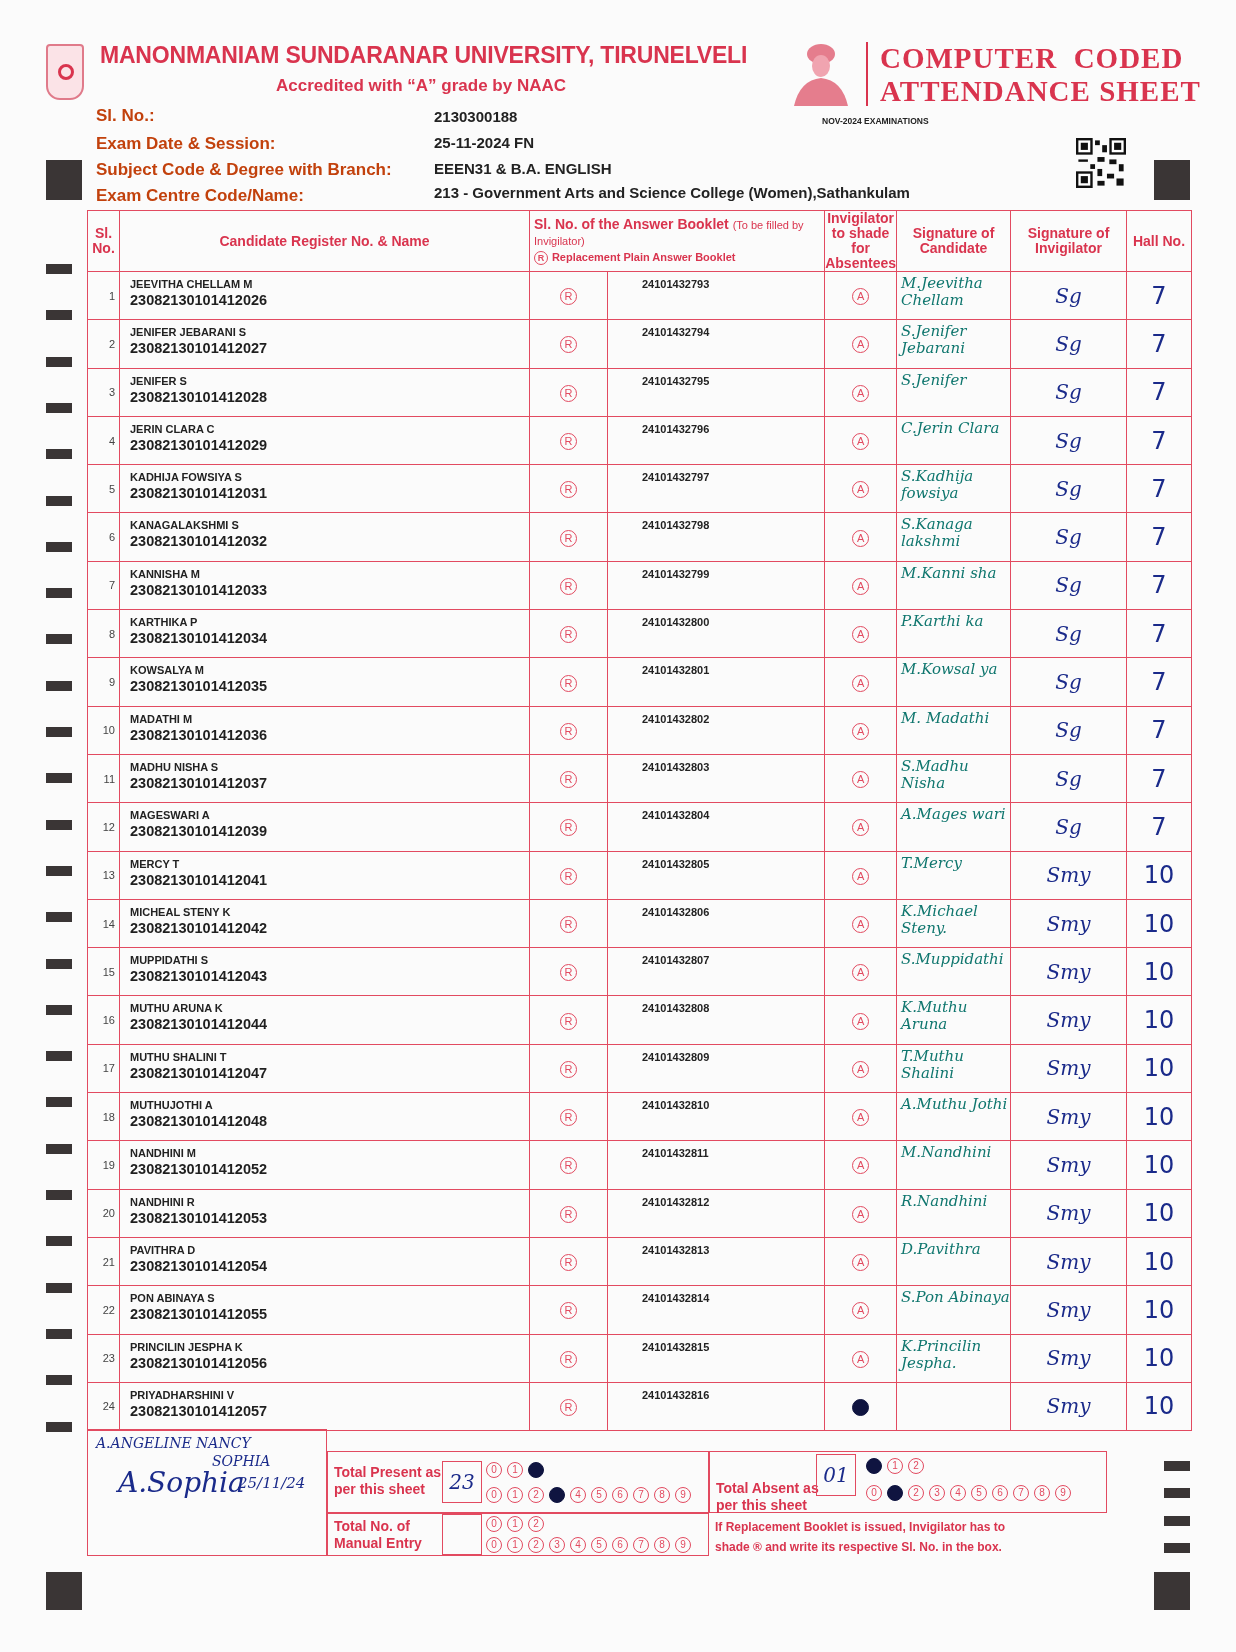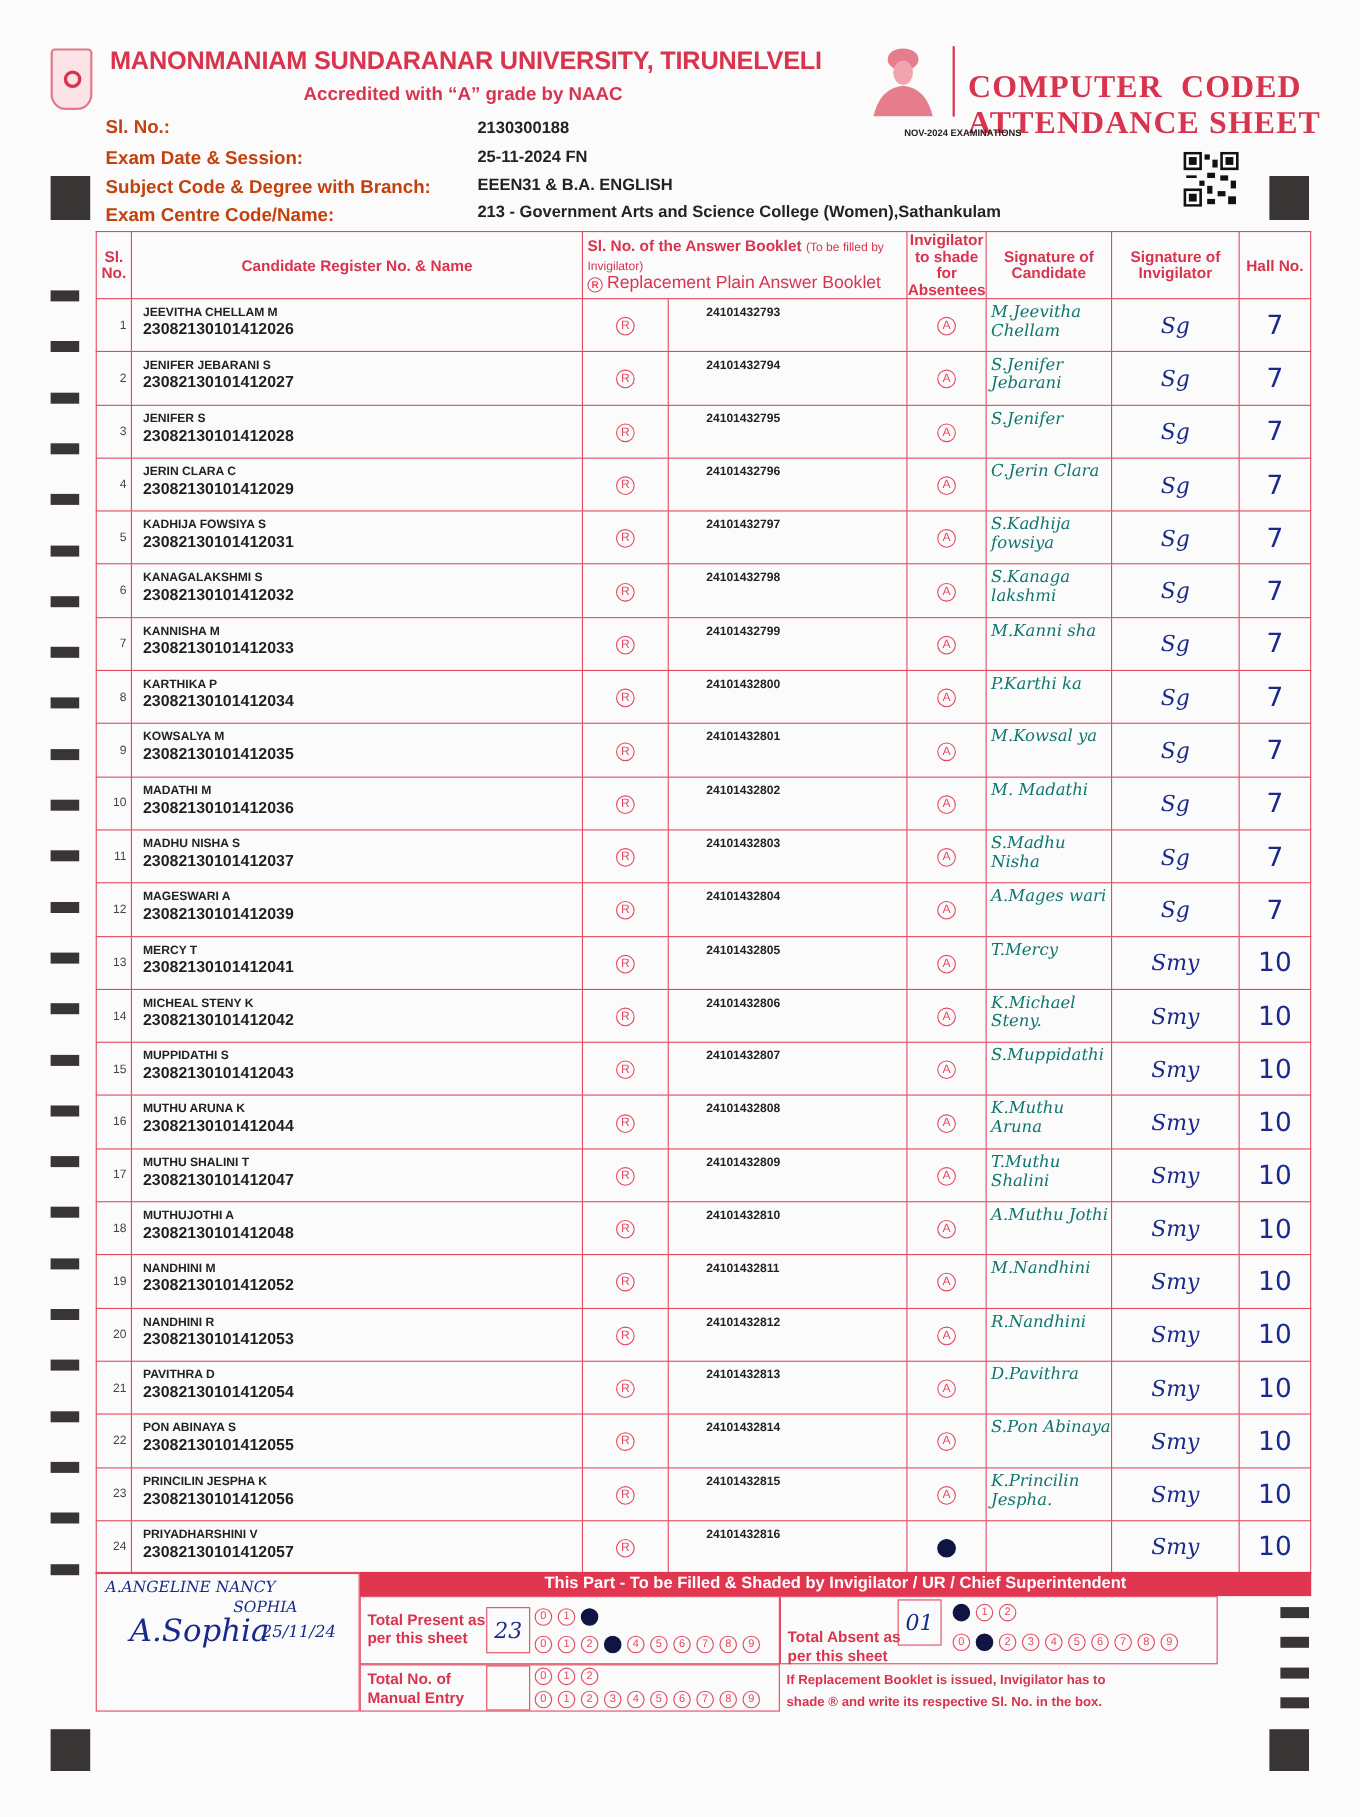--- a/index.html
+++ b/index.html
@@ -7,37 +7,37 @@
   body { position: relative; font-family: "Liberation Sans", sans-serif; color: #1a1a1a; }
   .abs { position: absolute; }
 
   
   .logo { left: 46px; top: 44px; width: 38px; height: 56px; border: 2px solid #e07a8a; border-radius: 4px 4px 14px 14px; background: #fbe3e7; }
   .logo .gear { position:absolute; left:10px; top:18px; width:16px; height:16px; border-radius:50%; border:3px solid #d9344e; }
   .uni-title { left: 100px; top: 42px; font-size: 23px; font-weight: bold; color: #d9344e; letter-spacing: -0.2px; }
   .accr { left: 276px; top: 76px; font-size: 17px; font-weight: bold; color: #d9344e; }
   .portrait { left: 790px; top: 40px; width: 62px; height: 66px; }
   .divider-v { left: 866px; top: 42px; width: 2px; height: 64px; background: #d9344e; }
-  .cc-title { left: 880px; top: 42px; font-family: "Liberation Serif", serif; font-size: 29px; font-weight: bold; color: #d9344e; line-height: 33px; letter-spacing: 1px; margin-top: 21px; }
+  .cc-title { left: 880px; top: 42px; font-family: "Liberation Serif", serif; font-size: 29px; font-weight: bold; color: #d9344e; line-height: 33px; letter-spacing: 1px; }
   .nov { left: 822px; top: 116px; font-size: 8.5px; font-weight: bold; color: #222; }
   .qr { left: 1075px; top: 138px; width: 52px; height: 50px; }
 
   .meta-label { left: 96px; font-size: 17px; font-weight: bold; color: #c2410c; }
   .meta-val { left: 434px; font-size: 15px; font-weight: bold; color: #222; }
 
   .mark { background: #3a3535; }
 
   
   table.att { position: absolute; left: 87px; top: 210px; border-collapse: collapse; width: 1105px; }
   table.att td, table.att th { border: 1px solid #e24a60; }
   table.att th { color: #d9344e; font-weight: bold; height: 36px; font-size: 14px; line-height: 15px; }
   th.slno { width: 32px; font-size: 12px; }
   th.cand { width: 410px; font-size: 16px; }
   th.book { width: 308px; text-align: left; padding-left: 4px; font-size: 13px; }
-  th.book .sub { font-weight: normal; font-size: 16px; color: #d9344e; }
+  th.book .sub { font-weight: bold; font-size: 11px; color: #d9344e; }
   th.book .thin { font-weight: normal; font-size: 11px; }
   th.inv { width: 60px; font-size: 9px; line-height: 9px; }
   th.sigc { width: 114px; font-size: 12px; }
   th.sigi { width: 116px; font-size: 12px; }
   th.hall { width: 65px; font-size: 12px; }
   tr.row td { height: 48.3px; vertical-align: top; }
   td.sn { font-size: 11px; color: #444; text-align: right; padding-right: 4px; vertical-align: middle !important; }
   td.cand { padding-left: 10px; padding-top: 6px; }
   td.cand .nm { font-size: 11px; font-weight: bold; color: #222; display: block; line-height: 13px; }
   td.cand .rg { font-size: 14.5px; font-weight: bold; color: #1f1f1f; display: block; line-height: 18px; }
@@ -488,21 +488,20 @@
 
 <div class="bottom">
   <div class="cs-box">
     <div class="cs-hand">
       <div>A.ANGELINE NANCY</div>
       <div style="padding-left:116px">SOPHIA</div>
     </div>
     <div class="cs-sig">A.Sophia</div>
     <div class="cs-date">25/11/24</div>
   </div>
-  <div class="band">This Part - To be Filled &amp; Shaded by Invigilator / UR / Chief Superintendent</div>
 
   <div class="blk" style="left:240px;top:22px;width:382px;height:62px">
     <div class="blk-label" style="left:6px;top:12px;width:110px">Total Present as per this sheet</div>
     <div class="val-box" style="left:114px;top:9px">23</div>
     <div class="bub-row" style="left:158px;top:10px" id="tp-tens">
         <span class="bub">0</span>
         <span class="bub">1</span>
         <span class="bub filled">2</span>
       </div>
     <div class="bub-row" style="left:158px;top:35px" id="tp-units">

